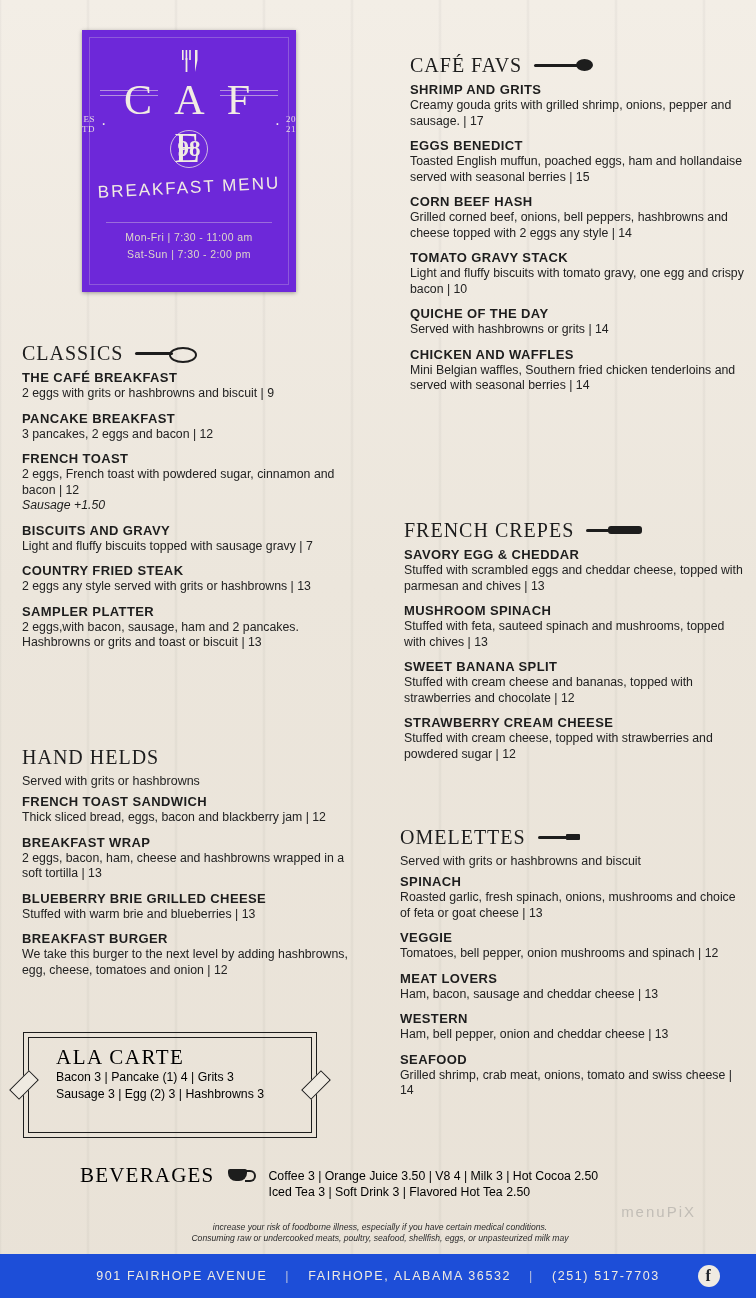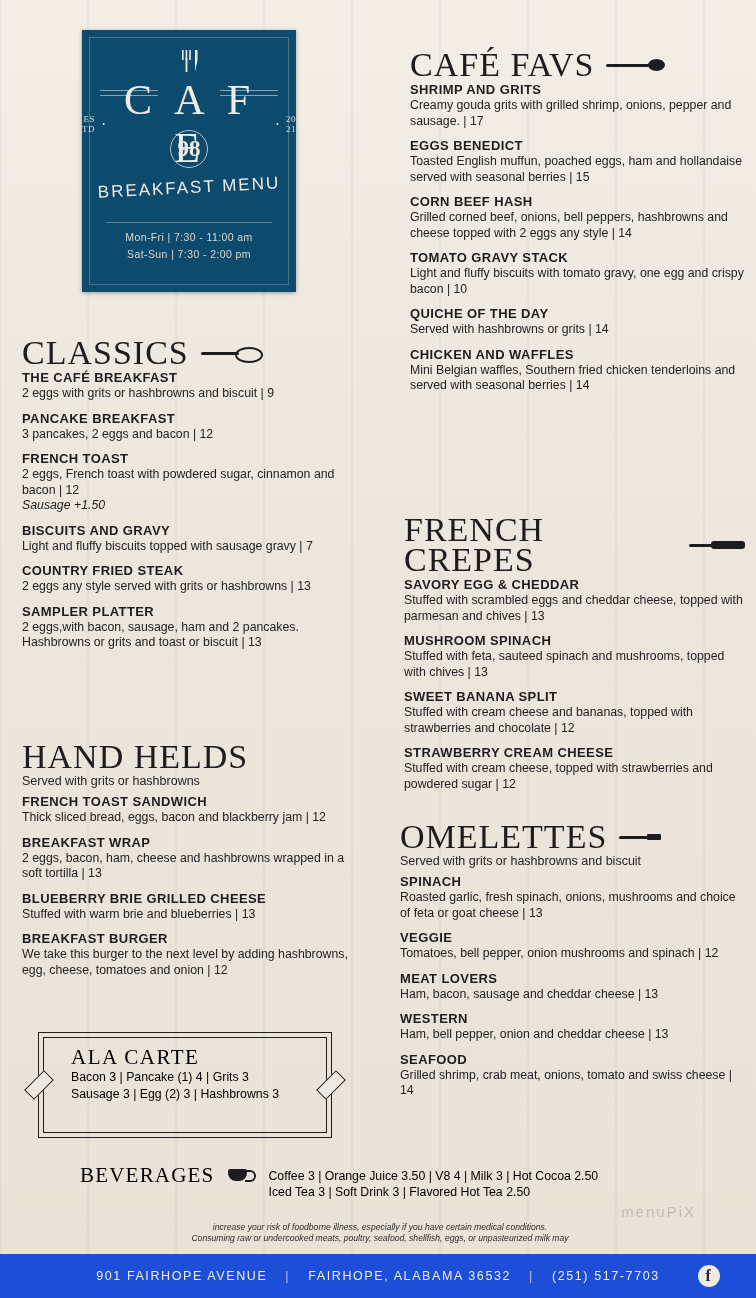--- a/index.html
+++ b/index.html
@@ -29,21 +29,21 @@
     inset: 0;
   }
 
   
   .logo-card {
     position: absolute;
     left: 82px;
     top: 30px;
     width: 214px;
     height: 262px;
-    background: #0c4a6e;
+    background: #6d28d9;
     color: #f1ece3;
     text-align: center;
     box-shadow: 0 1px 4px rgba(0,0,0,0.35);
   }
   .logo-inner {
     position: absolute;
     inset: 7px;
     border: 1px solid rgba(240,235,225,0.25);
   }
   .fork-mark {
@@ -129,21 +129,21 @@
     color: #ded7ca;
   }
 
   
   .col {
     position: absolute;
     color: #1d1d1d;
   }
   .sec-title {
     font-family: "Liberation Serif", serif;
-    font-size: 34px;
+    font-size: 20px;
     letter-spacing: 1px;
     font-weight: 400;
     display: flex;
     align-items: center;
     gap: 12px;
     margin: 0 0 2px 0;
     line-height: 30px;
   }
   .sec-sub {
     font-size: 12.5px;
@@ -220,21 +220,21 @@
   }
   .fork-line::after {
     content: "";
     position: absolute; left: 28px; top: 1.5px;
     width: 14px; height: 6px; background: #1d1d1d; border-radius: 1px;
   }
 
   
   .ala-carte {
     position: absolute;
-    left: 38px;
+    left: 23px;
     top: 1032px;
     width: 292px;
     height: 104px;
     border: 1.5px solid #1d1d1d;
   }
   .ala-carte::before {
     content: "";
     position: absolute;
     inset: 4px;
     border: 1px solid #1d1d1d;

